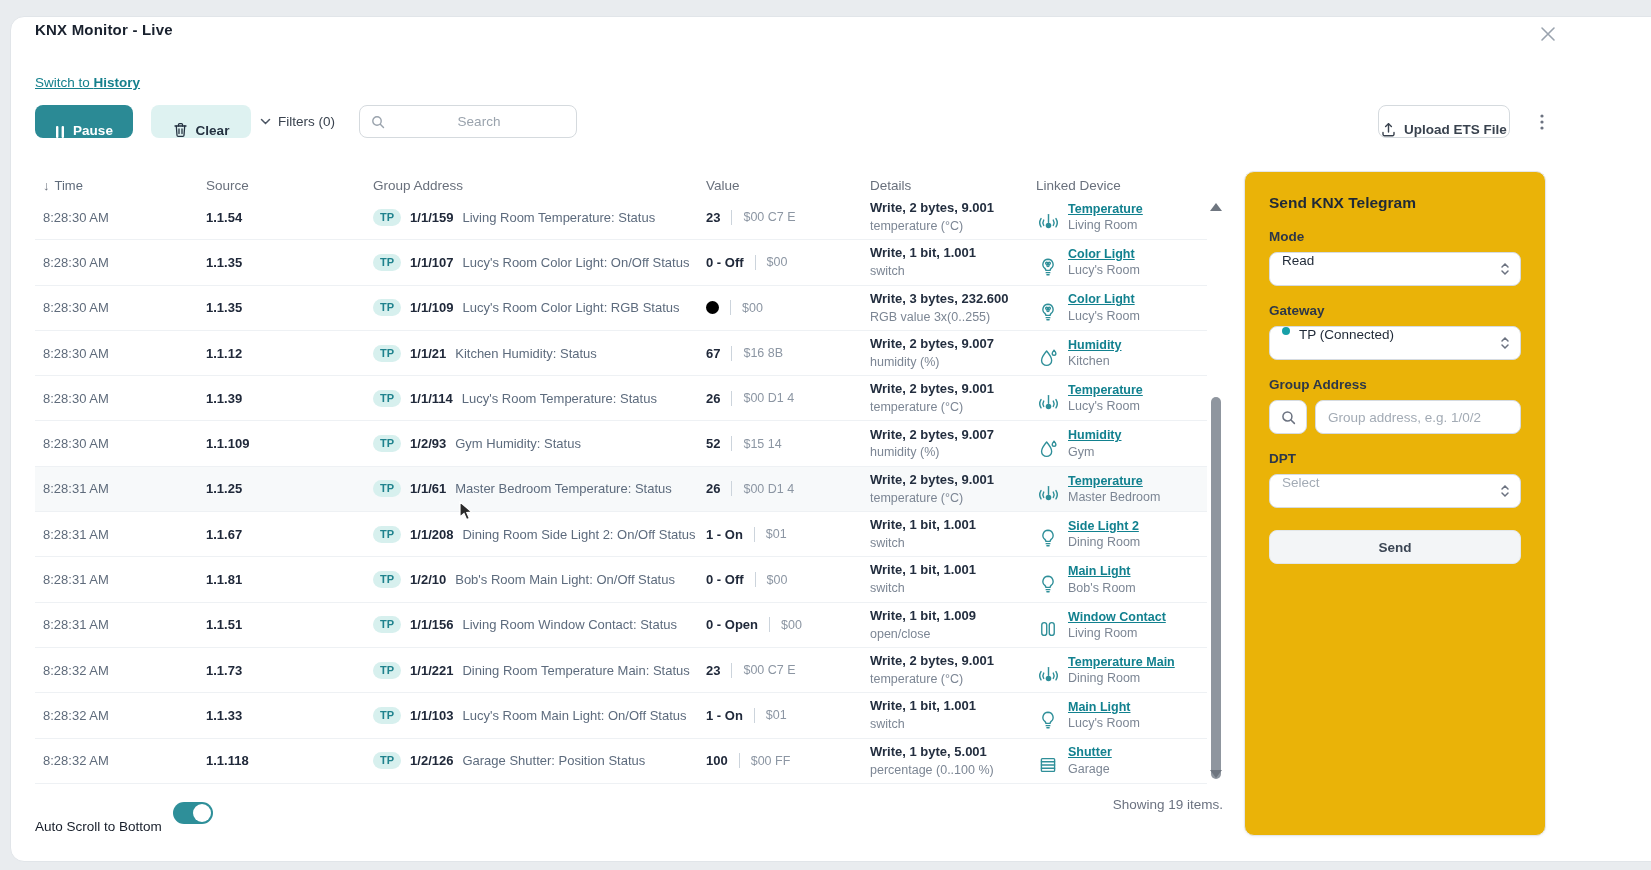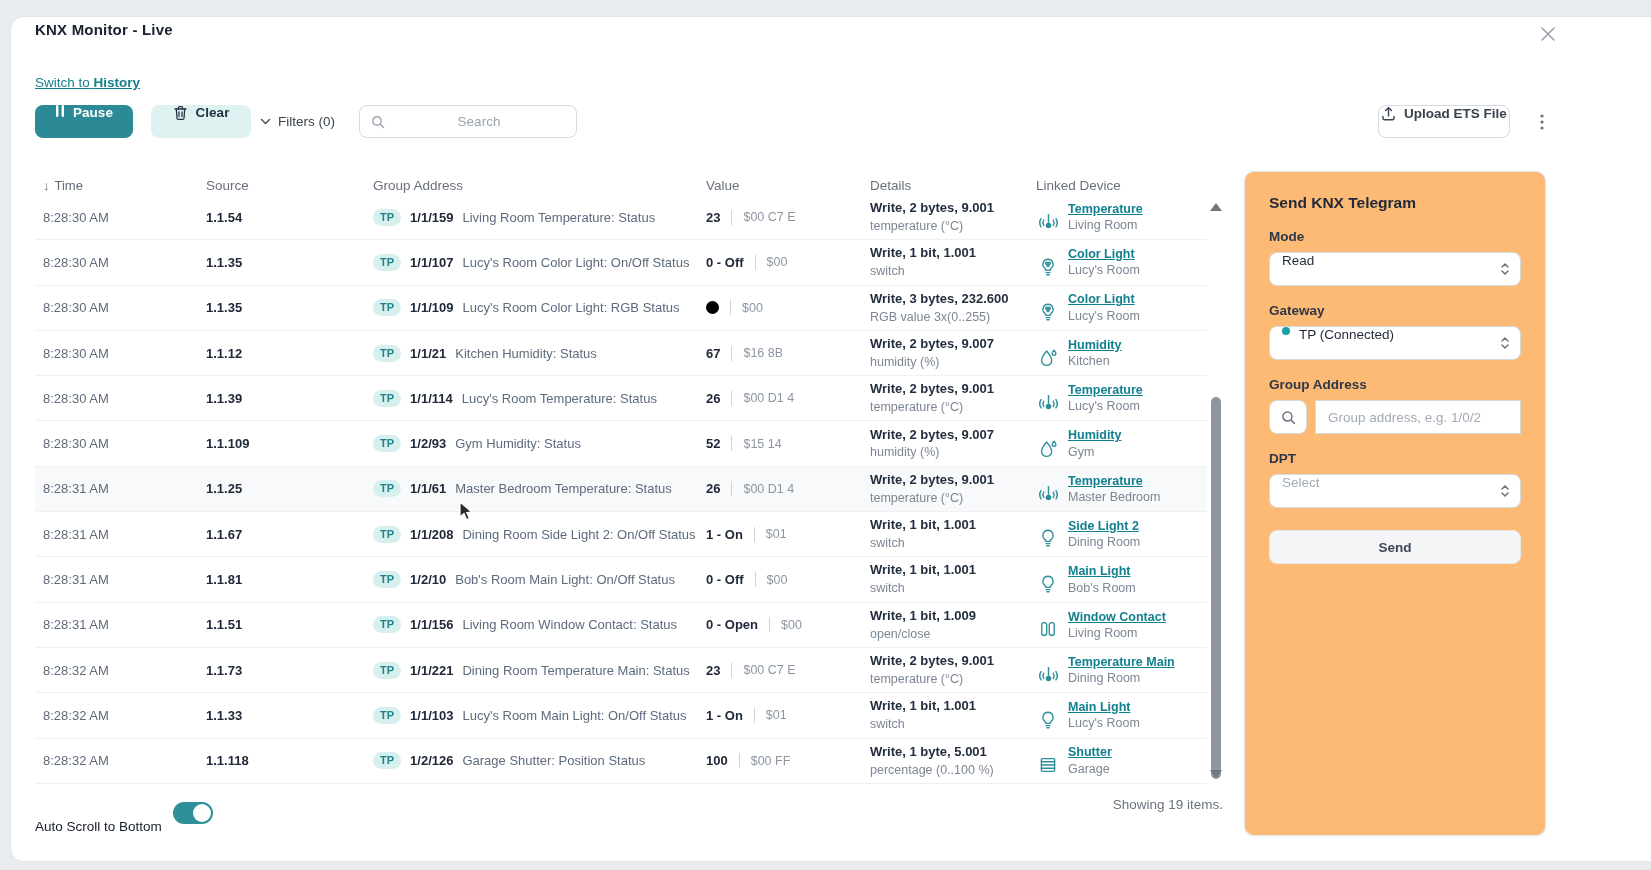--- a/index.html
+++ b/index.html
@@ -14,21 +14,21 @@
   .card {
     position:absolute; left:10px; top:16px; width:1655px; height:846px;
     background:#ffffff; border:1px solid #e1e5e9; border-radius:14px;
   }
   
   .title { position:absolute; left:24px; top:4px; font-size:15px; font-weight:700; color:#19212e; letter-spacing:.2px; }
   .switch-link { position:absolute; left:24px; top:58px; font-size:13.5px; color:#15808d; text-decoration:underline; cursor:pointer; }
   .switch-link .bold { font-weight:700; }
   .close-x { position:absolute; left:1520px; top:0px; width:34px; height:34px; display:flex; align-items:center; justify-content:center; color:#9aa3ae; cursor:pointer; }
   
-  .btn { display:flex; align-items:flex-start; justify-content:center; gap:8px; height:33px; border-radius:8px; font-size:13.5px; font-weight:700; cursor:pointer; }
+  .btn { display:flex; align-items:flex-end; justify-content:center; gap:8px; height:33px; border-radius:8px; font-size:13.5px; font-weight:700; cursor:pointer; }
   .btn-pause { position:absolute; left:24px; top:88px; width:98px; background:#2b8a95; color:#ffffff; }
   .btn-clear { position:absolute; left:140px; top:88px; width:100px; background:#def2f1; color:#253241; }
   .filters { position:absolute; left:248px; top:88px; height:33px; display:flex; align-items:center; gap:6px; font-size:13.5px; color:#39424e; font-weight:500; cursor:pointer; }
   .search-box { position:absolute; left:348px; top:88px; width:218px; height:33px; border:1px solid #d5dade; border-radius:8px; display:flex; align-items:center; gap:8px; padding:0 11px; background:#fff; }
   .search-box input { border:none; outline:none; font-size:13.5px; width:100%; font-family:"Liberation Sans",sans-serif; color:#1f2937;text-align:center; }
   .search-box input::placeholder { color:#9aa3ad; }
   .btn-upload { position:absolute; left:1367px; top:88px; width:132px; background:#ffffff; border:1px solid #d5dade; color:#39424e; font-weight:700; }
   .kebab { position:absolute; left:1518px; top:92px; width:26px; height:26px; display:flex; align-items:center; justify-content:center; color:#6b7280; cursor:pointer; }
   
   .thead {
@@ -67,35 +67,35 @@
   .sb-thumb { position:absolute; left:1200px; top:380px; width:10px; height:382px; background:#8f969f; border-radius:6px; }
   
   .footer-left { position:absolute; left:24px; top:774px; display:flex; align-items:center; gap:11px; }
   .auto-label { font-size:13.5px; color:#161d29; font-weight:500;margin-top:28px; }
   .toggle { width:40px; height:22px; border-radius:11px; background:#2e8f99; position:relative; cursor:pointer; }
   .toggle .knob { position:absolute; right:2px; top:2px; width:18px; height:18px; border-radius:50%; background:#ffffff; }
   .footer-right { position:absolute; left:24px; top:780px; width:1188px; text-align:right; font-size:13.5px; color:#6b7280; }
   
   .panel {
     position:absolute; left:1233px; top:154px; width:302px; height:665px;
-    background:#fdba74; border:1px solid #e4e7eb; border-radius:10px;
+    background:#eab308; border:1px solid #e4e7eb; border-radius:10px;
     box-shadow:0 1px 3px rgba(16,24,40,.05); padding:22px 24px;
   }
   .panel h2 { font-size:15.5px; font-weight:700; color:#1f2937; }
   .p-label { font-size:13.5px; font-weight:700; color:#2d3748; margin-top:17px; margin-bottom:8px; }
   .select {
     height:34px; border:1px solid #d6dbe1; border-radius:8px; display:flex; align-items:flex-start;
     padding:0 30px 0 12px; font-size:13.5px; color:#1f2937; position:relative; cursor:pointer; background:#fff;
   }
   .select .chev { position:absolute; right:9px; top:50%; transform:translateY(-50%); color:#6b7280; display:flex; }
   .select.muted { color:#a3abb5; }
   .dot { width:8px; height:8px; border-radius:50%; background:#17a0a8; margin-right:9px; flex:none; }
   .ga-row { display:flex; gap:8px; }
   .ga-search-btn { width:38px; height:34px; border:1px solid #d6dbe1; border-radius:8px; display:flex; align-items:center; justify-content:center; background:#fff; cursor:pointer; color:#6b7280; }
-  .ga-input { flex:1; height:34px; border:1px solid #d6dbe1; border-radius:0; padding:0 12px; font-size:13.5px; outline:none; font-family:"Liberation Sans",sans-serif; color:#1f2937; }
+  .ga-input { flex:1; height:34px; border:1px solid #d6dbe1; border-radius:8px; padding:0 12px; font-size:13.5px; outline:none; font-family:"Liberation Sans",sans-serif; color:#1f2937; }
   .ga-input::placeholder { color:#a3abb5; }
   .btn-send { margin-top:22px; height:34px; width:100%; background:#f3f5f7; border:1px solid #e3e7ea; border-radius:8px; font-size:13.5px; font-weight:700; color:#3c4654; display:flex; align-items:center; justify-content:center; cursor:pointer; }
   
   .mouse { position:absolute; left:447px; top:484px; pointer-events:none; }
   svg { display:block; }
 </style>
 </head>
 <body>
 
 <div class="card">

